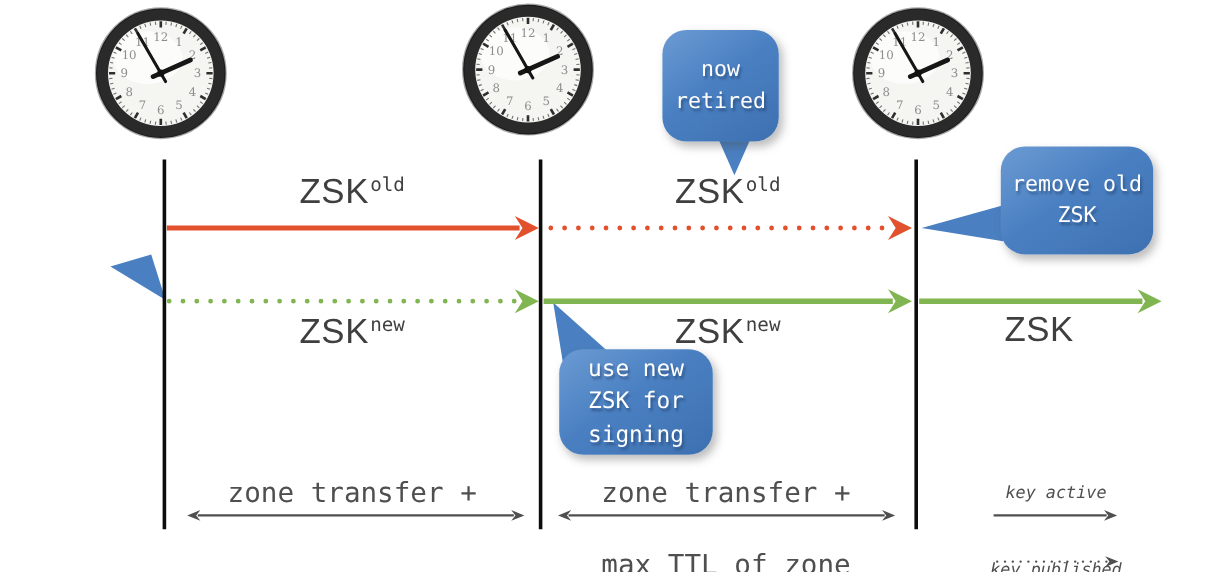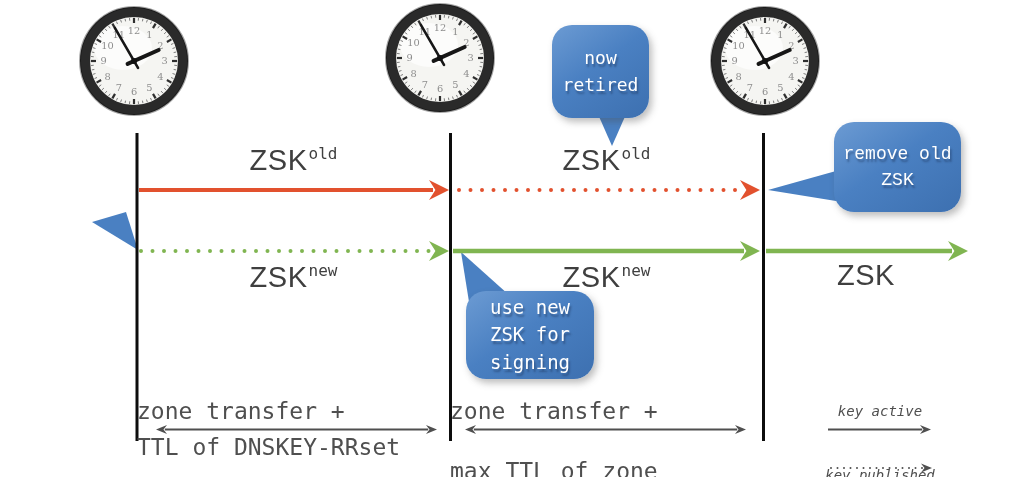--- a/index.html
+++ b/index.html
@@ -9,31 +9,31 @@
   svg.overlay{position:absolute;left:0;top:0;}
   .bubble{position:absolute;display:flex;align-items:center;justify-content:center;
           text-align:center;color:#fff;border-radius:20px;
           background:linear-gradient(145deg,var(--bubble-blue-light,#6c9bd3) 0%,var(--bubble-blue,#4a80c2) 45%,var(--bubble-blue-dark,#3d70b0) 100%);
           box-shadow:3px 4px 7px rgba(70,70,70,.35);
           font-family:"DejaVu Sans Mono",monospace;}
   .bubble-text{white-space:pre-line;line-height:1.45;text-shadow:1.5px 2.5px 2px rgba(25,45,80,.45);}
   #b1{left:22px;top:136px;width:108px;height:94px;font-size:19px;}
   #b2{left:552px;top:25px;width:97px;height:93px;font-size:18px;}
   #b3{left:466px;top:291px;width:128px;height:88px;font-size:19px;}
-  #b4{left:834px;top:122px;width:127px;height:90px;font-size:18px;font-family:Liberation Mono, monospace;}
+  #b4{left:834px;top:122px;width:127px;height:90px;font-size:18px;}
   .klabel{position:absolute;display:flex;justify-content:center;align-items:flex-start;
           color:var(--label-gray,#3f3f3f);font-family:"Liberation Sans","DejaVu Sans",sans-serif;}
   .kbase{font-size:29px;line-height:1;letter-spacing:.5px;}
   .ksub{font-size:16px;line-height:1;margin-left:1px;font-family:"DejaVu Sans Mono",monospace;}
   #zsk-old-1{left:137px;top:146px;width:313px;}
   #zsk-old-2{left:450px;top:146px;width:313px;}
   #zsk-new-1{left:137px;top:263px;width:313px;}
   #zsk-new-2{left:450px;top:263px;width:313px;}
   #zsk-final{left:763px;top:261px;width:206px;}
-  .ann{position:absolute;font-size:23px;color:var(--annotation-gray,#4f4f4f);text-align:left;
+  .ann{position:absolute;font-size:23px;color:var(--annotation-gray,#4f4f4f);text-align:center;
        font-family:"DejaVu Sans Mono",monospace;line-height:1;}
   #ann1-l1{left:137px;top:400px;width:313px;}
   #ann1-l2{left:137px;top:436px;width:313px;}
   #ann2-l1{left:450px;top:400px;width:310px;}
   #ann2-l2{left:450px;top:420px;width:310px;margin-top:40px;}
   .legend-label{position:absolute;font-size:14px;color:var(--annotation-gray,#4f4f4f);
        text-align:center;font-family:"DejaVu Sans Mono",monospace;line-height:1;font-style:italic;}
   #legend-active{left:824px;top:404px;width:112px;}
   #legend-published{left:814px;top:468px;width:132px;}
 </style>
@@ -344,19 +344,18 @@
   </div>
   <div class="klabel" id="zsk-new-2">
     <span class="kbase">ZSK</span>
       <span class="ksub">new</span>
   </div>
   <div class="klabel" id="zsk-final">
     <span class="kbase">ZSK</span>
   </div>
 
   <div class="ann" id="ann1-l1">zone transfer +</div>
-  <div class="ann" id="ann1-l2">TTL of DNSKEY-RRset</div>
   <div class="ann" id="ann2-l1">zone transfer +</div>
   <div class="ann" id="ann2-l2">max TTL of zone</div>
 
   <div class="legend-label" id="legend-active">key active</div>
   <div class="legend-label" id="legend-published">key published</div>
 </div>
 
 </body></html>

